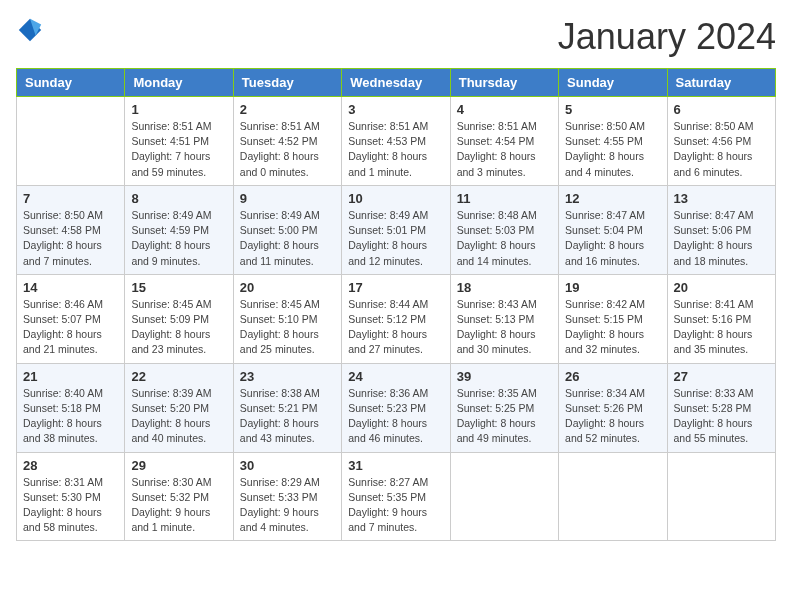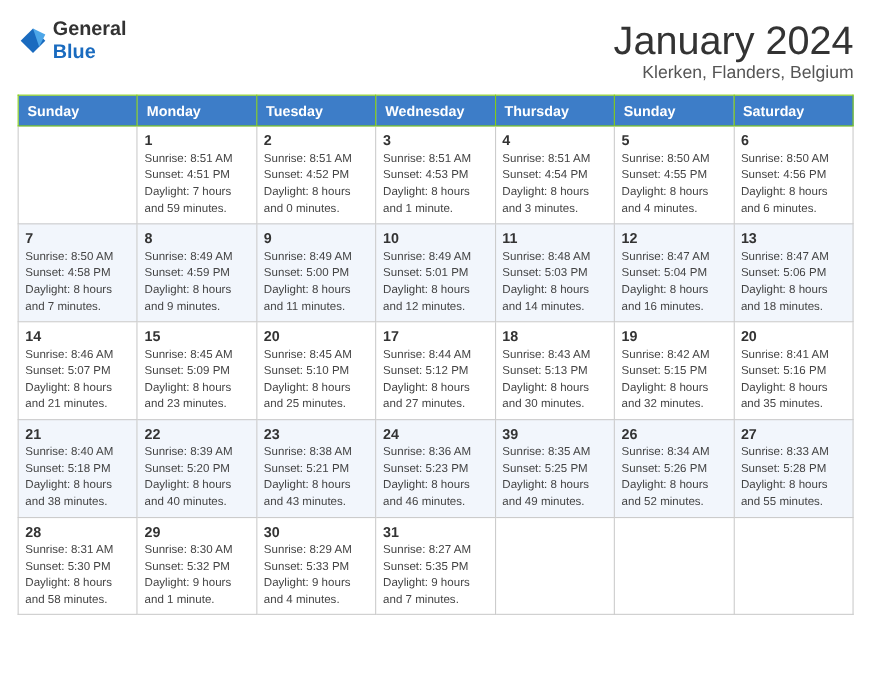--- a/index.html
+++ b/index.html
@@ -90,28 +90,23 @@
   </style>
 </head>
 <body>
 
 <div class="header">
   <div class="logo">
     <svg class="logo-icon" viewBox="0 0 40 40" xmlns="http://www.w3.org/2000/svg">
       <polygon points="20,4 36,20 20,36 4,20" fill="#1a6bbf"></polygon>
       <polygon points="20,4 36,12 28,28" fill="#4da6e8"></polygon>
     </svg>
-    <div>
-      <span class="logo-text-general">General</span><br>
-      <span class="logo-text-blue">Blue</span>
-    </div>
   </div>
   <div class="title-block">
     <div class="month-title">January 2024</div>
-    <div class="location-title">Klerken, Flanders, Belgium</div>
   </div>
 </div>
 
 <table class="calendar">
   <thead>
     <tr>
     <th>Sunday</th>
         <th>Monday</th>
         <th>Tuesday</th>
         <th>Wednesday</th>

